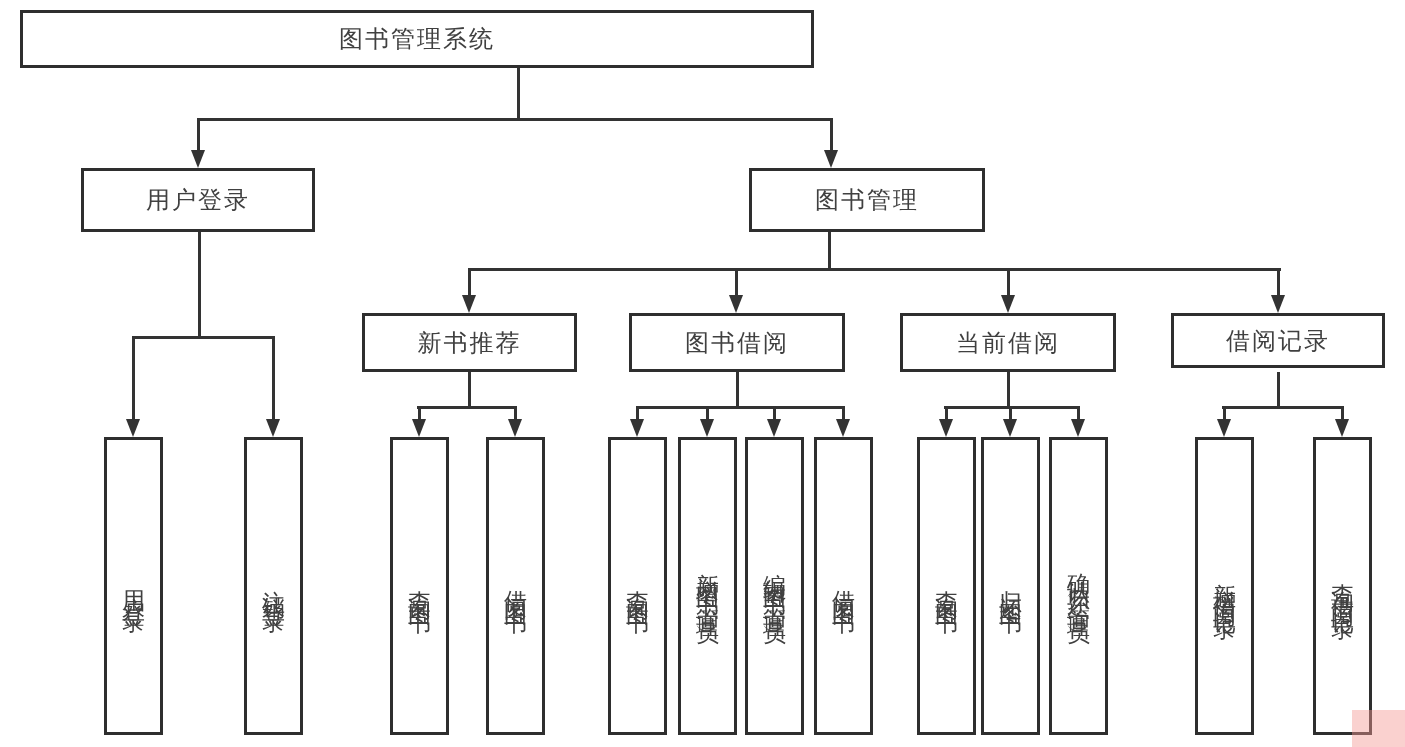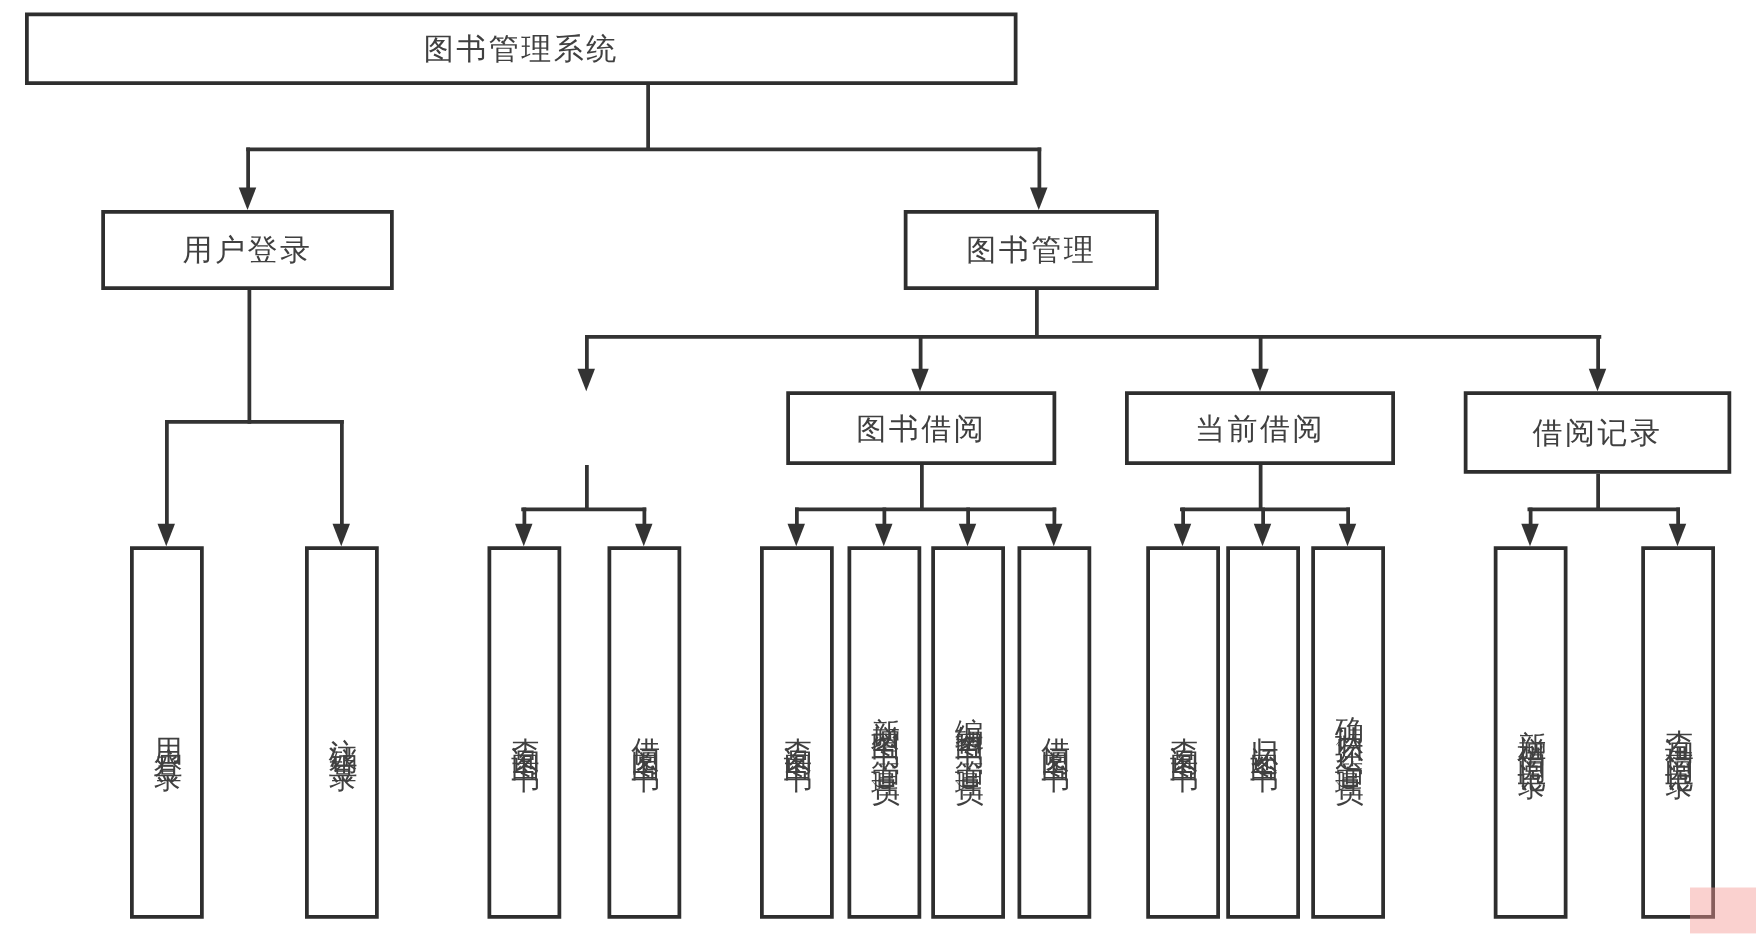--- a/index.html
+++ b/index.html
@@ -39,28 +39,29 @@
 </style>
 </head>
 <body>
 
 <div id="canvas">
 
   <div class="box" style="left:20px;top:10px;width:794px;height:58px">图书管理系统</div>
 
   <div class="box" style="left:81px;top:168px;width:234px;height:64px">用户登录</div>
 
-  <div class="box" style="left:723px;top:168px;width:204px;height:64px">图书管理</div>
+  <div class="box" style="left:749px;top:168px;width:236px;height:64px">图书管理</div>
 
+  <div class="box" style="left:362px;top:313px;width:215px;height:59px">新书推荐</div>
 
   <div class="box" style="left:900px;top:313px;width:216px;height:59px">当前借阅</div>
 
   <div class="box" style="left:629px;top:313px;width:216px;height:59px">图书借阅</div>
 
-  <div class="box" style="left:1171px;top:313px;width:214px;height:66px">借阅记录</div>
+  <div class="box" style="left:1171px;top:313px;width:214px;height:55px">借阅记录</div>
 
   <div class="vbox" style="left:104px">
     <span>用户登录</span>
     </div>
   <div class="vbox" style="left:244px">
     <span>注销登录</span>
     </div>
 
   <div class="vbox" style="left:390px">
     <span>查询图书</span>

